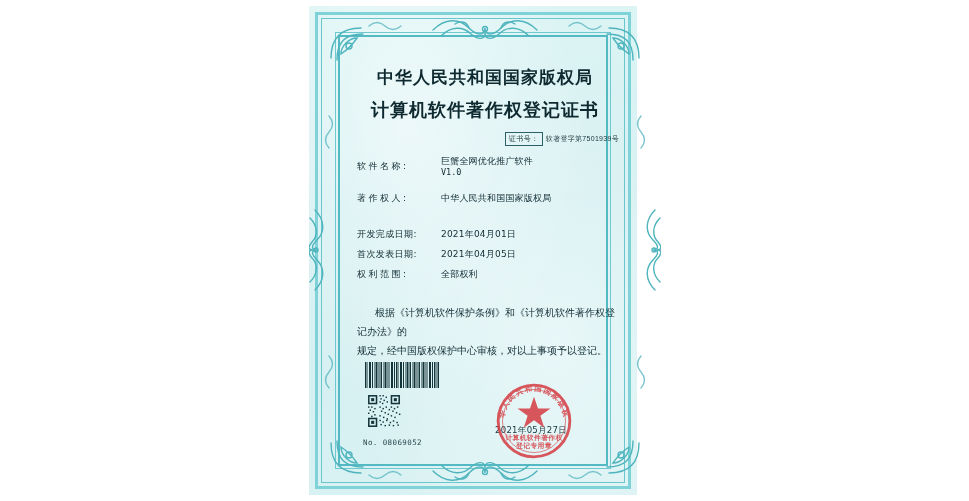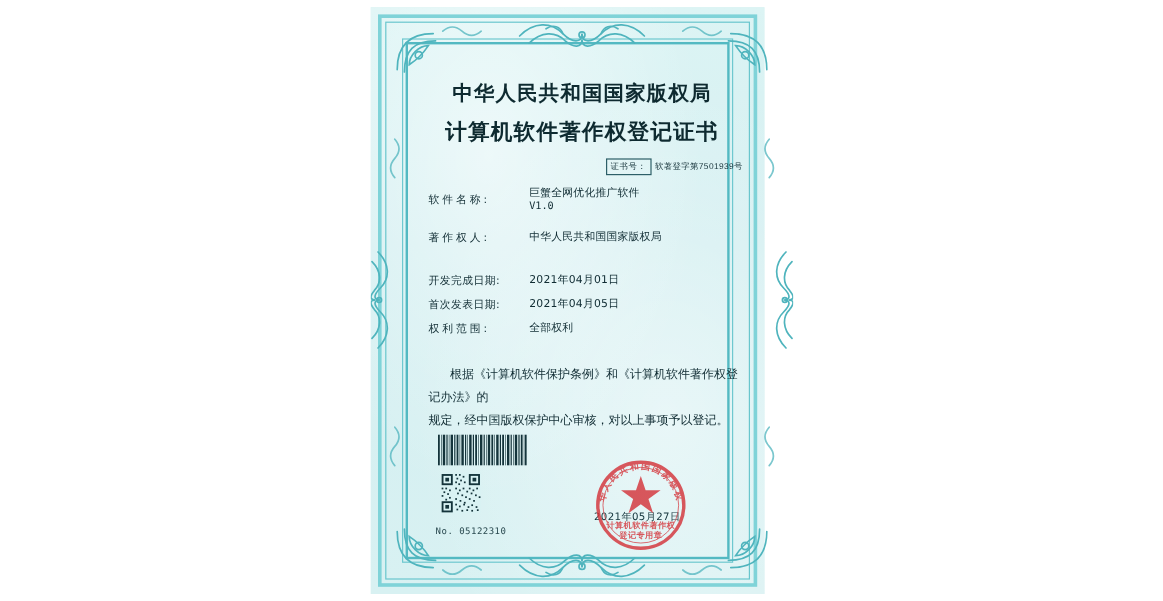--- a/index.html
+++ b/index.html
@@ -438,21 +438,21 @@
             <rect x="25" y="25.5" width="1.4" height="1.4"></rect>
               <rect x="28.5" y="27" width="1.4" height="1.4"></rect>
             <rect x="13" y="29" width="1.4" height="1.4"></rect>
               <rect x="17" y="30" width="1.4" height="1.4"></rect>
             <rect x="21" y="29.5" width="1.4" height="1.4"></rect>
               <rect x="25" y="30" width="1.4" height="1.4"></rect>
             <rect x="29.5" y="29.5" width="1.4" height="1.4"></rect>
           </g>
         </svg>
 
-        <div class="docno">No. 05122310</div>
+        <div class="docno">No. 08069052</div>
         <div class="issuedate">2021年05月27日</div>
 
         <svg class="seal" viewBox="0 0 120 120">
           <defs>
             <path id="sealArcTop" d="M 18,60 A 42,42 0 0 1 102,60"></path>
           </defs>
           <g opacity="0.82">
             <circle cx="60" cy="60" r="50" fill="none" stroke="#d4343a" stroke-width="4"></circle>
             <circle cx="60" cy="60" r="44" fill="none" stroke="#d4343a" stroke-width="1"></circle>
 

